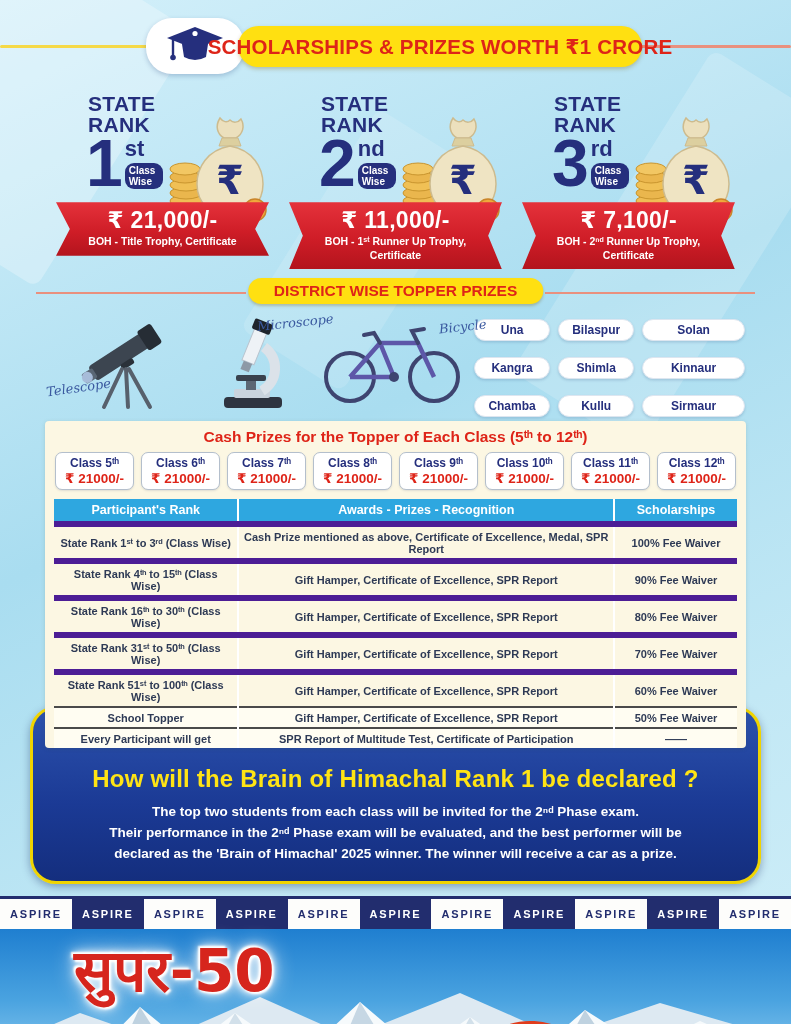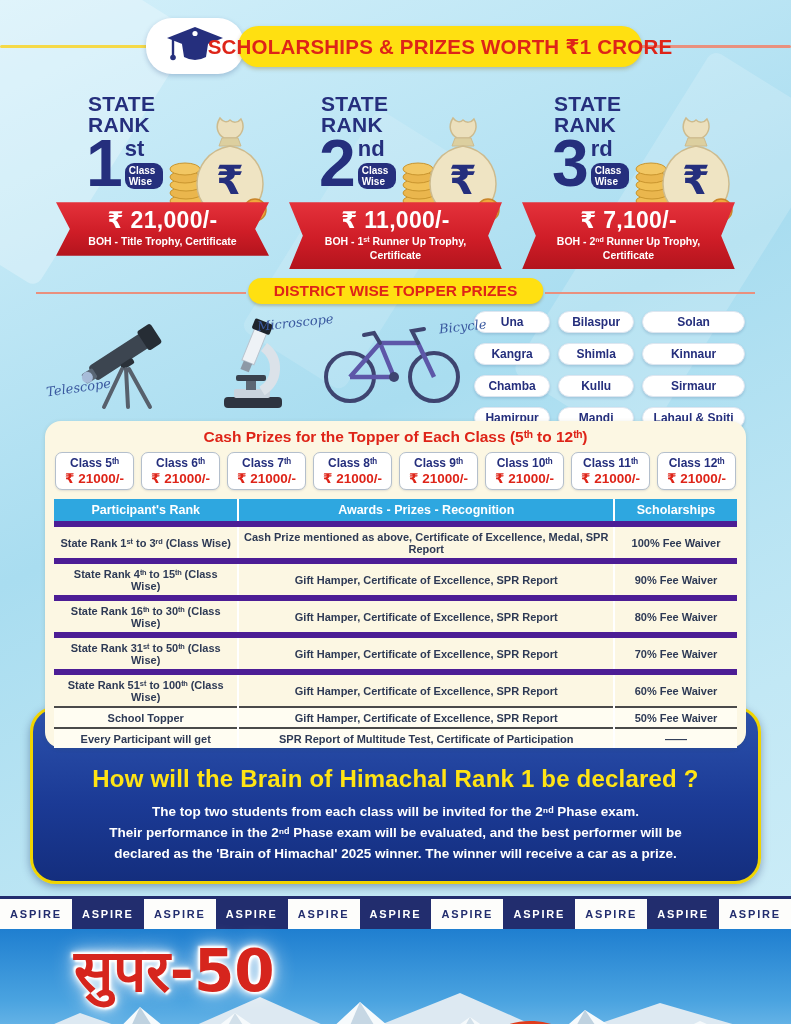--- a/index.html
+++ b/index.html
@@ -48,26 +48,26 @@
     padding:4px 26px;color:#de2418;font-weight:bold;font-size:15.5px;box-shadow:0 2px 3px rgba(120,90,0,.3);white-space:nowrap}
   .prize-row{display:flex;align-items:flex-start;padding:2px 0 0 62px;position:relative;z-index:2;height:102px}
   .prize{position:relative}
   .prize .plabel{position:absolute;font-family:"DejaVu Serif",serif;font-style:italic;font-size:13px;color:#3b5aa0}
   .p-telescope{width:132px;height:100px}
   .p-telescope .plabel{left:-16px;bottom:16px;transform:rotate(-8deg)}
   .p-microscope{width:120px;height:100px}
   .p-microscope .plabel{right:-20px;top:4px;transform:rotate(-6deg)}
   .p-bicycle{width:160px;height:100px}
   .p-bicycle .plabel{right:-12px;top:8px;transform:rotate(-6deg)}
-  .district-grid{display:grid;grid-template-columns:1fr 1fr 1.35fr;gap:10px 8px;width:288px;margin-left:auto;margin-right:46px;}
+  .district-grid{display:grid;grid-template-columns:1fr 1fr 1.35fr;gap:16px 8px;width:288px;margin-left:auto;margin-right:46px;margin-top:8px}
   .dpill{background:#fff;border:1px solid #dde6f0;border-radius:13px;color:#252f7d;font-weight:bold;font-size:12px;
     text-align:center;padding:3px 2px;box-shadow:0 1.5px 2.5px rgba(40,70,120,.18);white-space:nowrap}
 
   
-  .cream{position:relative;z-index:3;margin:10px 45px 0;background:#fcf7e3;border-radius:16px;padding:7px 9px 0;
+  .cream{position:relative;z-index:3;margin:10px 45px 0;background:#fcf7e3;border-radius:4px;padding:7px 9px 0;
     box-shadow:0 1px 4px rgba(60,80,40,.15)}
   .cash-title{color:#de2418;font-weight:bold;font-size:15.5px;text-align:center}
   .chips{display:flex;gap:7px;padding:6px 1px 9px}
   .chip{flex:1;background:#fff;border:1.5px solid #b4bfcc;border-radius:7px;padding:3px 2px;text-align:center;
     box-shadow:0 1px 2px rgba(60,80,120,.15)}
   .chip .cl{color:#252f7d;font-weight:bold;font-size:12px;white-space:nowrap}
   .chip .amt{color:#de2418;font-weight:bold;font-size:13.5px;white-space:nowrap}
   table.tbl{width:100%;border-collapse:collapse}
   .tbl th{background:#2ea7e0;color:#fff;font-weight:bold;font-size:12.5px;padding:4px 9px}
   .tbl td{background:#fcf7e3;border-top:6px solid #4c1d95;color:#2e3a55;font-weight:bold;font-size:11px;

